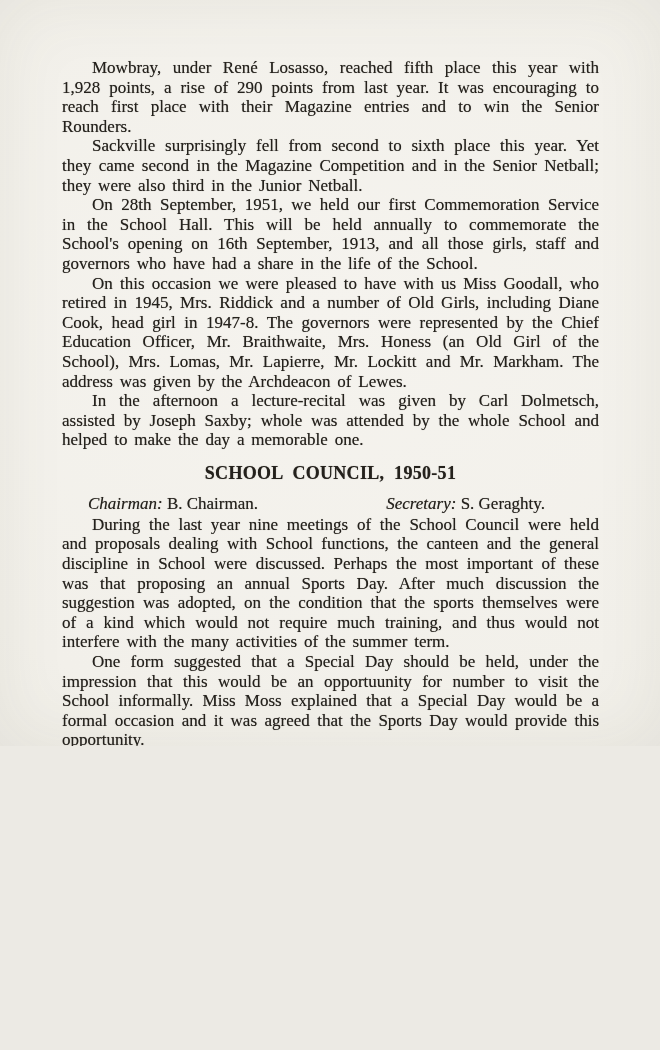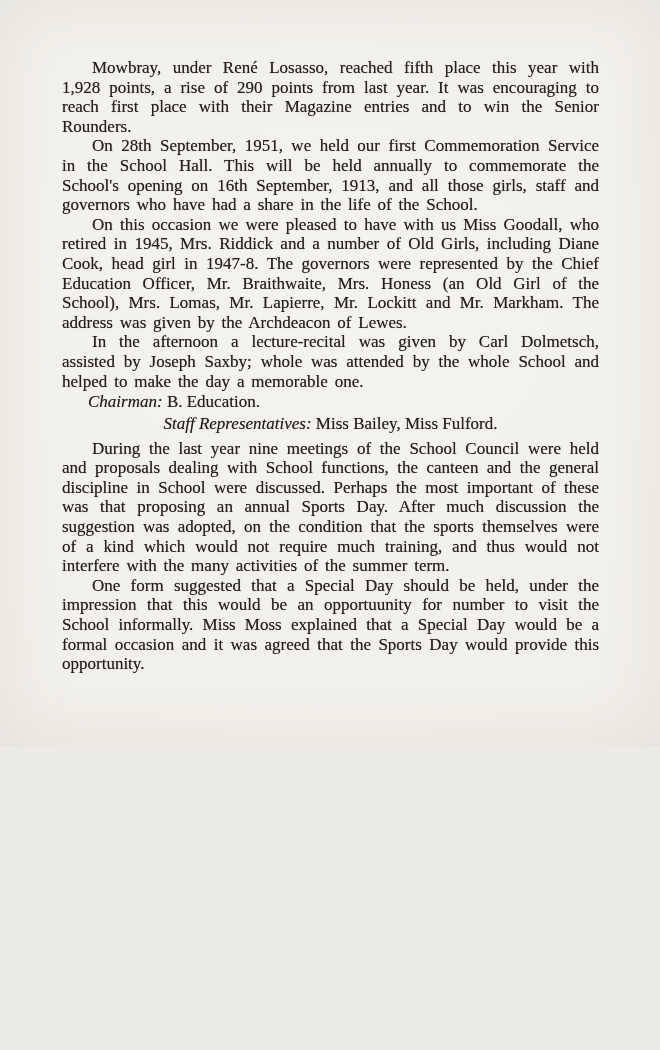--- a/index.html
+++ b/index.html
@@ -78,35 +78,37 @@
   }
 </style>
 </head>
 <body>
 
 <div class="page">
   <div class="text-block">
 
     <p class="body-para indent">Mowbray, under René Losasso, reached fifth place this year with 1,928 points, a rise of 290 points from last year. It was encouraging to reach first place with their Magazine entries and to win the Senior Rounders.</p>
 
+    <p class="body-para indent">Sackville surprisingly fell from second to sixth place this year. Yet they came second in the Magazine Competition and in the Senior Netball; they were also third in the Junior Netball.</p>
 
 
 
     <p class="body-para indent">On 28th September, 1951, we held our first Commemoration Service in the School Hall. This will be held annually to commemorate the School's opening on 16th September, 1913, and all those girls, staff and governors who have had a share in the life of the School.</p>
 
     <p class="body-para indent">On this occasion we were pleased to have with us Miss Goodall, who retired in 1945, Mrs. Riddick and a number of Old Girls, including Diane Cook, head girl in 1947-8. The governors were represented by the Chief Education Officer, Mr. Braithwaite, Mrs. Honess (an Old Girl of the School), Mrs. Lomas, Mr. Lapierre, Mr. Lockitt and Mr. Markham. The address was given by the Archdeacon of Lewes.</p>
 
     <p class="body-para indent">In the afternoon a lecture-recital was given by Carl Dolmetsch, assisted by Joseph Saxby; whole was attended by the whole School and helped to make the day a memorable one.</p>
 
+    <h2 class="section-heading">SCHOOL COUNCIL, 1950-51</h2>
 
     <div class="officers-line">
-      <span><span class="italic-label">Chairman:</span> <span>B. Education.</span></span>
+      <span><span class="italic-label">Chairman:</span> <span>B. Chairman.</span></span>
+      <span><span class="italic-label">Secretary:</span> <span>S. Geraghty.</span></span>
     </div>
 
-    <div class="staff-line"><span class="italic-label">Staff Representatives:</span> <span>Miss Bailey, Miss Fulford.</span></div>
 
     <p class="body-para indent">During the last year nine meetings of the School Council were held and proposals dealing with School functions, the canteen and the general discipline in School were discussed. Perhaps the most important of these was that proposing an annual Sports Day. After much discussion the suggestion was adopted, on the condition that the sports themselves were of a kind which would not require much training, and thus would not interfere with the many activities of the summer term.</p>
 
     <p class="body-para indent">One form suggested that a Special Day should be held, under the impression that this would be an opportuunity for number to visit the School informally. Miss Moss explained that a Special Day would be a formal occasion and it was agreed that the Sports Day would provide this opportunity.</p>
 
   </div>
 
   <div class="page-number">7</div>
 </div>
 

